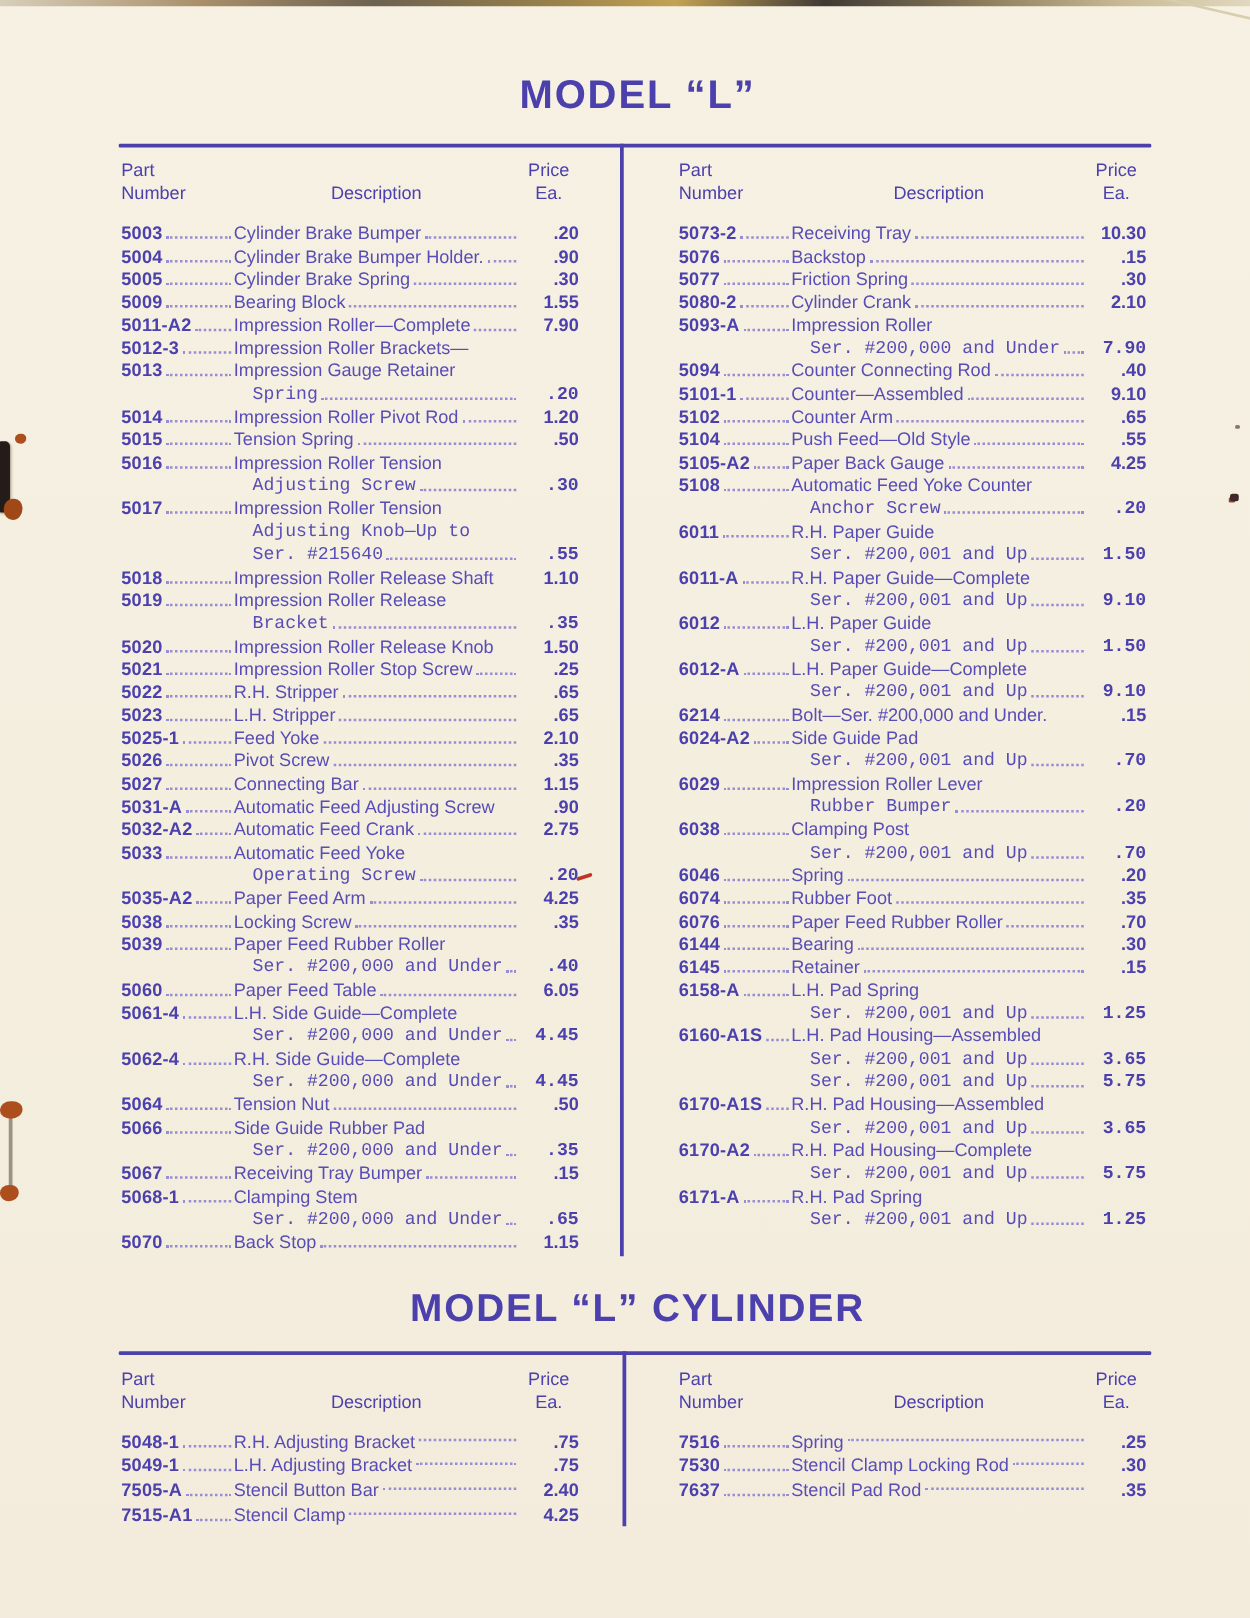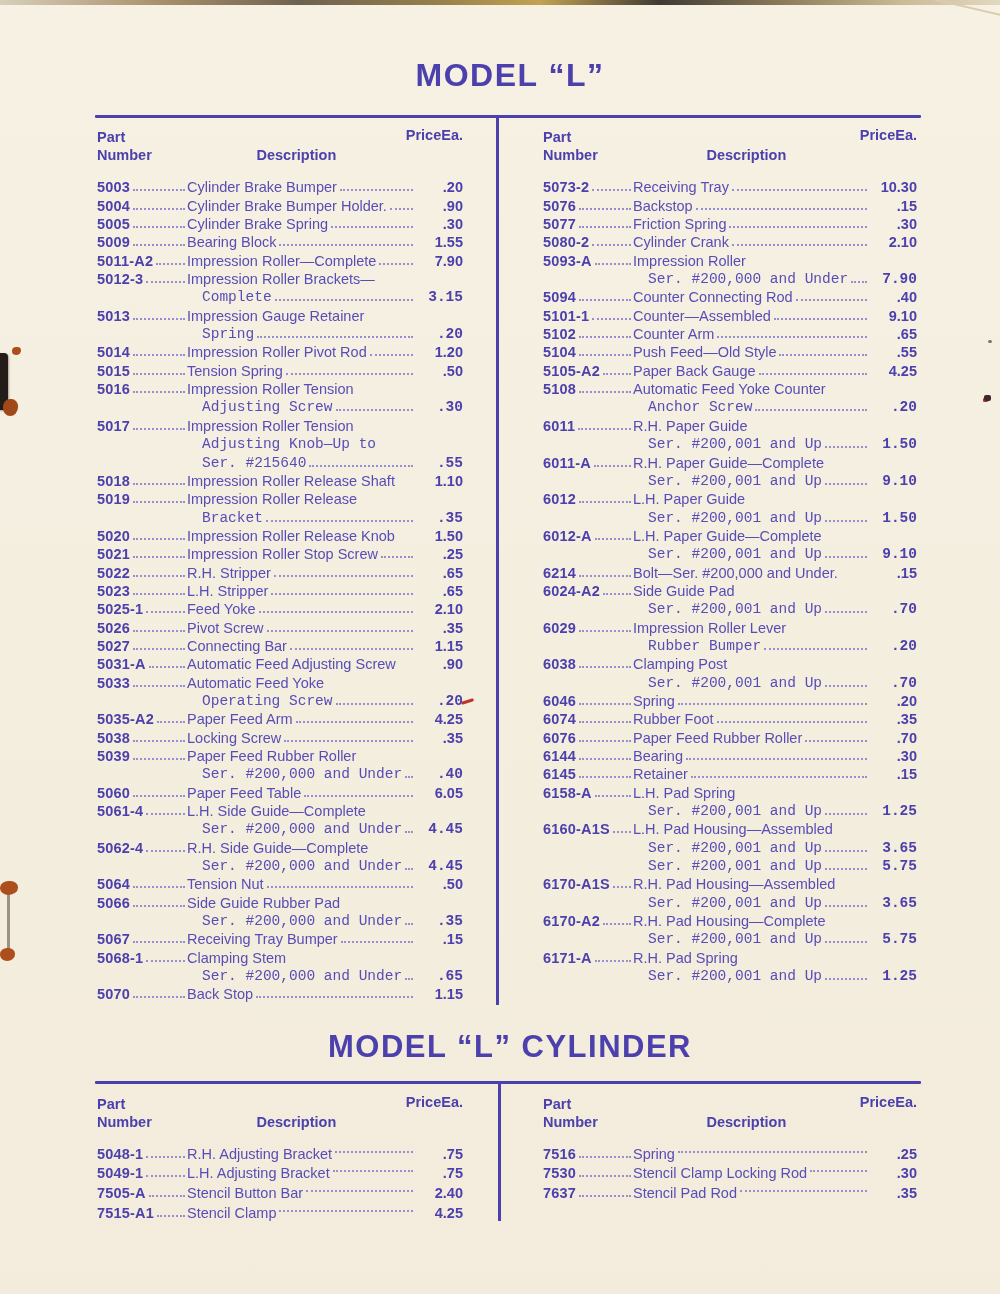--- a/index.html
+++ b/index.html
@@ -25,24 +25,24 @@
              font-weight:700; font-size:11px; color:#4c40ad; }
 
   
   .col { position:absolute; }
   #s0l { left:97px;  top:126px;  width:366px; }
   #s0r { left:543px; top:126px;  width:374px; }
   #s1l { left:97px;  top:1093px; width:366px; }
   #s1r { left:543px; top:1093px; width:374px; }
 
   .hdr { display:flex; height:38px; margin-bottom:13px; color:#4c40ad;
-         font-weight:700; font-size:14.5px; line-height:18px; }
+         font-weight:400; font-size:14.5px; line-height:18px; }
   .h-num   { flex:0 0 90px; display:flex; flex-direction:column; justify-content:flex-end; }
   .h-desc  { flex:1; text-align:center; align-self:flex-end; }
-  .h-price { flex:0 0 48px; display:flex; flex-direction:row; justify-content:flex-end; text-align:center; }
+  .h-price { flex:0 0 48px; display:flex; flex-direction:column; justify-content:flex-end; text-align:center; }
 
   .row-line { display:flex; align-items:flex-end; height:18.35px;
               font-size:14.5px; white-space:nowrap; color:#584db6; }
   .s1 .row-line { height:19.6px;align-items:center; }
   .cont { padding-left:105px;font-family:Liberation Mono, monospace; }
   .numwrap { flex:0 0 90px; display:flex; align-items:flex-end; overflow:hidden; }
   .num   { font-weight:700; color:#4c40ad; letter-spacing:0.2px; }
   .desc  { flex:0 0 auto; }
   .leader { flex:1 1 6px; min-width:4px; border-bottom:2px dotted #978dd2;
             margin:0 4px 4px 3px; }
@@ -151,25 +151,20 @@
           <span class="leader"></span>
           <span class="price">7.90</span>
         </div>
         <div class="row-line">
           <span class="numwrap">
             <span class="num">5012-3</span>
             <span class="leader"></span>
           </span>
           <span class="desc">Impression Roller Brackets—</span>
         </div>
-        <div class="row-line cont">
-          <span class="desc">Complete</span>
-          <span class="leader"></span>
-          <span class="price">3.15</span>
-        </div>
         <div class="row-line">
           <span class="numwrap">
             <span class="num">5013</span>
             <span class="leader"></span>
           </span>
           <span class="desc">Impression Gauge Retainer</span>
         </div>
         <div class="row-line cont">
           <span class="desc">Spring</span>
           <span class="leader"></span>
@@ -305,20 +300,29 @@
           <span class="price">1.15</span>
         </div>
         <div class="row-line">
           <span class="numwrap">
             <span class="num">5031-A</span>
             <span class="leader"></span>
           </span>
           <span class="desc">Automatic Feed Adjusting Screw</span>
           <span class="leader noline"></span>
           <span class="price">.90</span>
+        </div>
+        <div class="row-line">
+          <span class="numwrap">
+            <span class="num">5032-A2</span>
+            <span class="leader"></span>
+          </span>
+          <span class="desc">Automatic Feed Crank</span>
+          <span class="leader"></span>
+          <span class="price">2.75</span>
         </div>
         <div class="row-line">
           <span class="numwrap">
             <span class="num">5033</span>
             <span class="leader"></span>
           </span>
           <span class="desc">Automatic Feed Yoke</span>
         </div>
         <div class="row-line cont">
           <span class="desc">Operating Screw</span>

